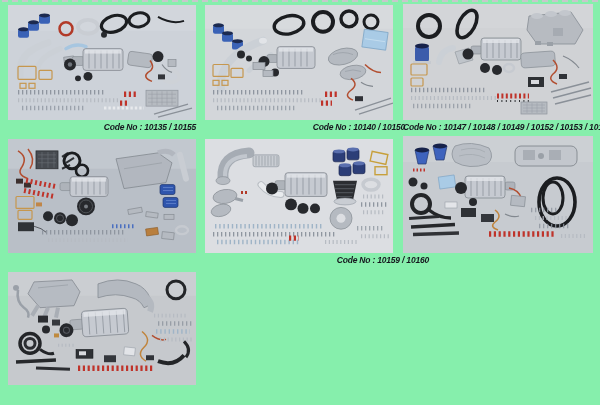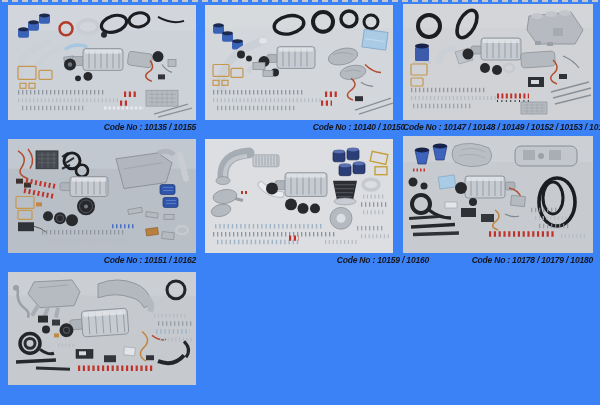--- a/index.html
+++ b/index.html
@@ -1,16 +1,16 @@
 <!DOCTYPE html>
 <html><head>
 <meta charset="utf-8">
 <style>
   html,body{margin:0;padding:0;background:#ffffff;}
-  #page{position:relative;width:600px;height:405px;background:#3b82f6;overflow:hidden;
+  #page{position:relative;width:600px;height:405px;background:#86efac;overflow:hidden;
         font-family:"Liberation Sans",sans-serif;}
   .top-dashes{position:absolute;top:0;left:2px;right:2px;height:0;
         border-top:2px dashed #c6c8cb;}
   figure.kit{position:absolute;margin:0;padding:0;}
   figure.kit svg{display:block;}
   figure.kit figcaption{margin-top:3px;text-align:right;white-space:nowrap;
         font-style:italic;font-weight:700;font-size:8.5px;line-height:1.15;
         color:#15151d;letter-spacing:-0.2px;}
   .k1{left:8px;top:5px;width:188px;}
   .k2{left:205px;top:5px;width:200px;}
@@ -334,21 +334,20 @@
       </g>
       <g>
         <rect x="120" y="70" width="14" height="5" class="gray" transform="rotate(-10 127 72)"></rect>
         <rect x="138" y="74" width="12" height="5" class="gray" transform="rotate(8 144 76)"></rect>
         <rect x="156" y="76" width="10" height="5" class="gray"></rect>
         <rect x="138" y="90" width="12" height="7" fill="#b97f3e" stroke="#8a5a28" stroke-width=".6" transform="rotate(-8 144 93)"></rect>
         <rect x="154" y="94" width="12" height="7" class="gray" transform="rotate(6 160 97)"></rect>
         <ellipse cx="174" cy="92" rx="6" ry="4" fill="none" stroke="#c6cad0" stroke-width="2.4"></ellipse>
       </g>
     </svg>
-    <figcaption>Code No : 10151 / 10162</figcaption>
   </figure>
 
   <figure class="kit k5">
     <svg viewBox="0 0 188 115" width="188" height="114" preserveAspectRatio="none" role="img">
       <rect width="188" height="115" fill="#dcdee2"></rect>
       <g>
         <path d="M18,40 Q16,16 44,14" fill="none" stroke="#a6acb4" stroke-width="11" stroke-linecap="round"></path>
         <path d="M20,38 Q19,19 42,17" fill="none" stroke="#c2c7ce" stroke-width="4"></path>
         <ellipse cx="18" cy="42" rx="7" ry="4" fill="#b6bbc2" stroke="#8d939a" stroke-width=".7"></ellipse>
       </g>
@@ -477,21 +476,20 @@
         <path class="wire-g" d="M102,78 q8,4 14,2"></path>
       </g>
       <line class="rowR" x1="86" y1="98" x2="152" y2="98" stroke-width="6"></line>
       <g>
         <line class="rowB" x1="128" y1="74" x2="156" y2="74" opacity=".85"></line>
         <line class="rowS" x1="132" y1="82" x2="164" y2="82"></line>
         <line class="rowB" x1="136" y1="90" x2="168" y2="90" opacity=".85"></line>
         <line class="rowS" x1="158" y1="100" x2="182" y2="100"></line>
       </g>
     </svg>
-    <figcaption>Code No : 10178 / 10179 / 10180</figcaption>
   </figure>
 
   <figure class="kit k7">
     <svg viewBox="0 0 188 114" width="188" height="113" preserveAspectRatio="none" role="img">
       <rect width="188" height="114" fill="#c6c9cd"></rect>
       <rect width="188" height="24" fill="#ffffff" opacity=".10"></rect>
       <g>
         <path d="M26,10 L64,8 L72,20 L66,34 L32,36 L20,22 Z" fill="#b6bbc2" stroke="#848a91" stroke-width=".8"></path>
         <path d="M30,34 l-6,10 M40,36 l-4,10 M50,36 l-2,10" stroke="#a9aeb5" stroke-width="4"></path>
         <path d="M30,16 L60,13" stroke="#9aa0a7" stroke-width=".8"></path>

